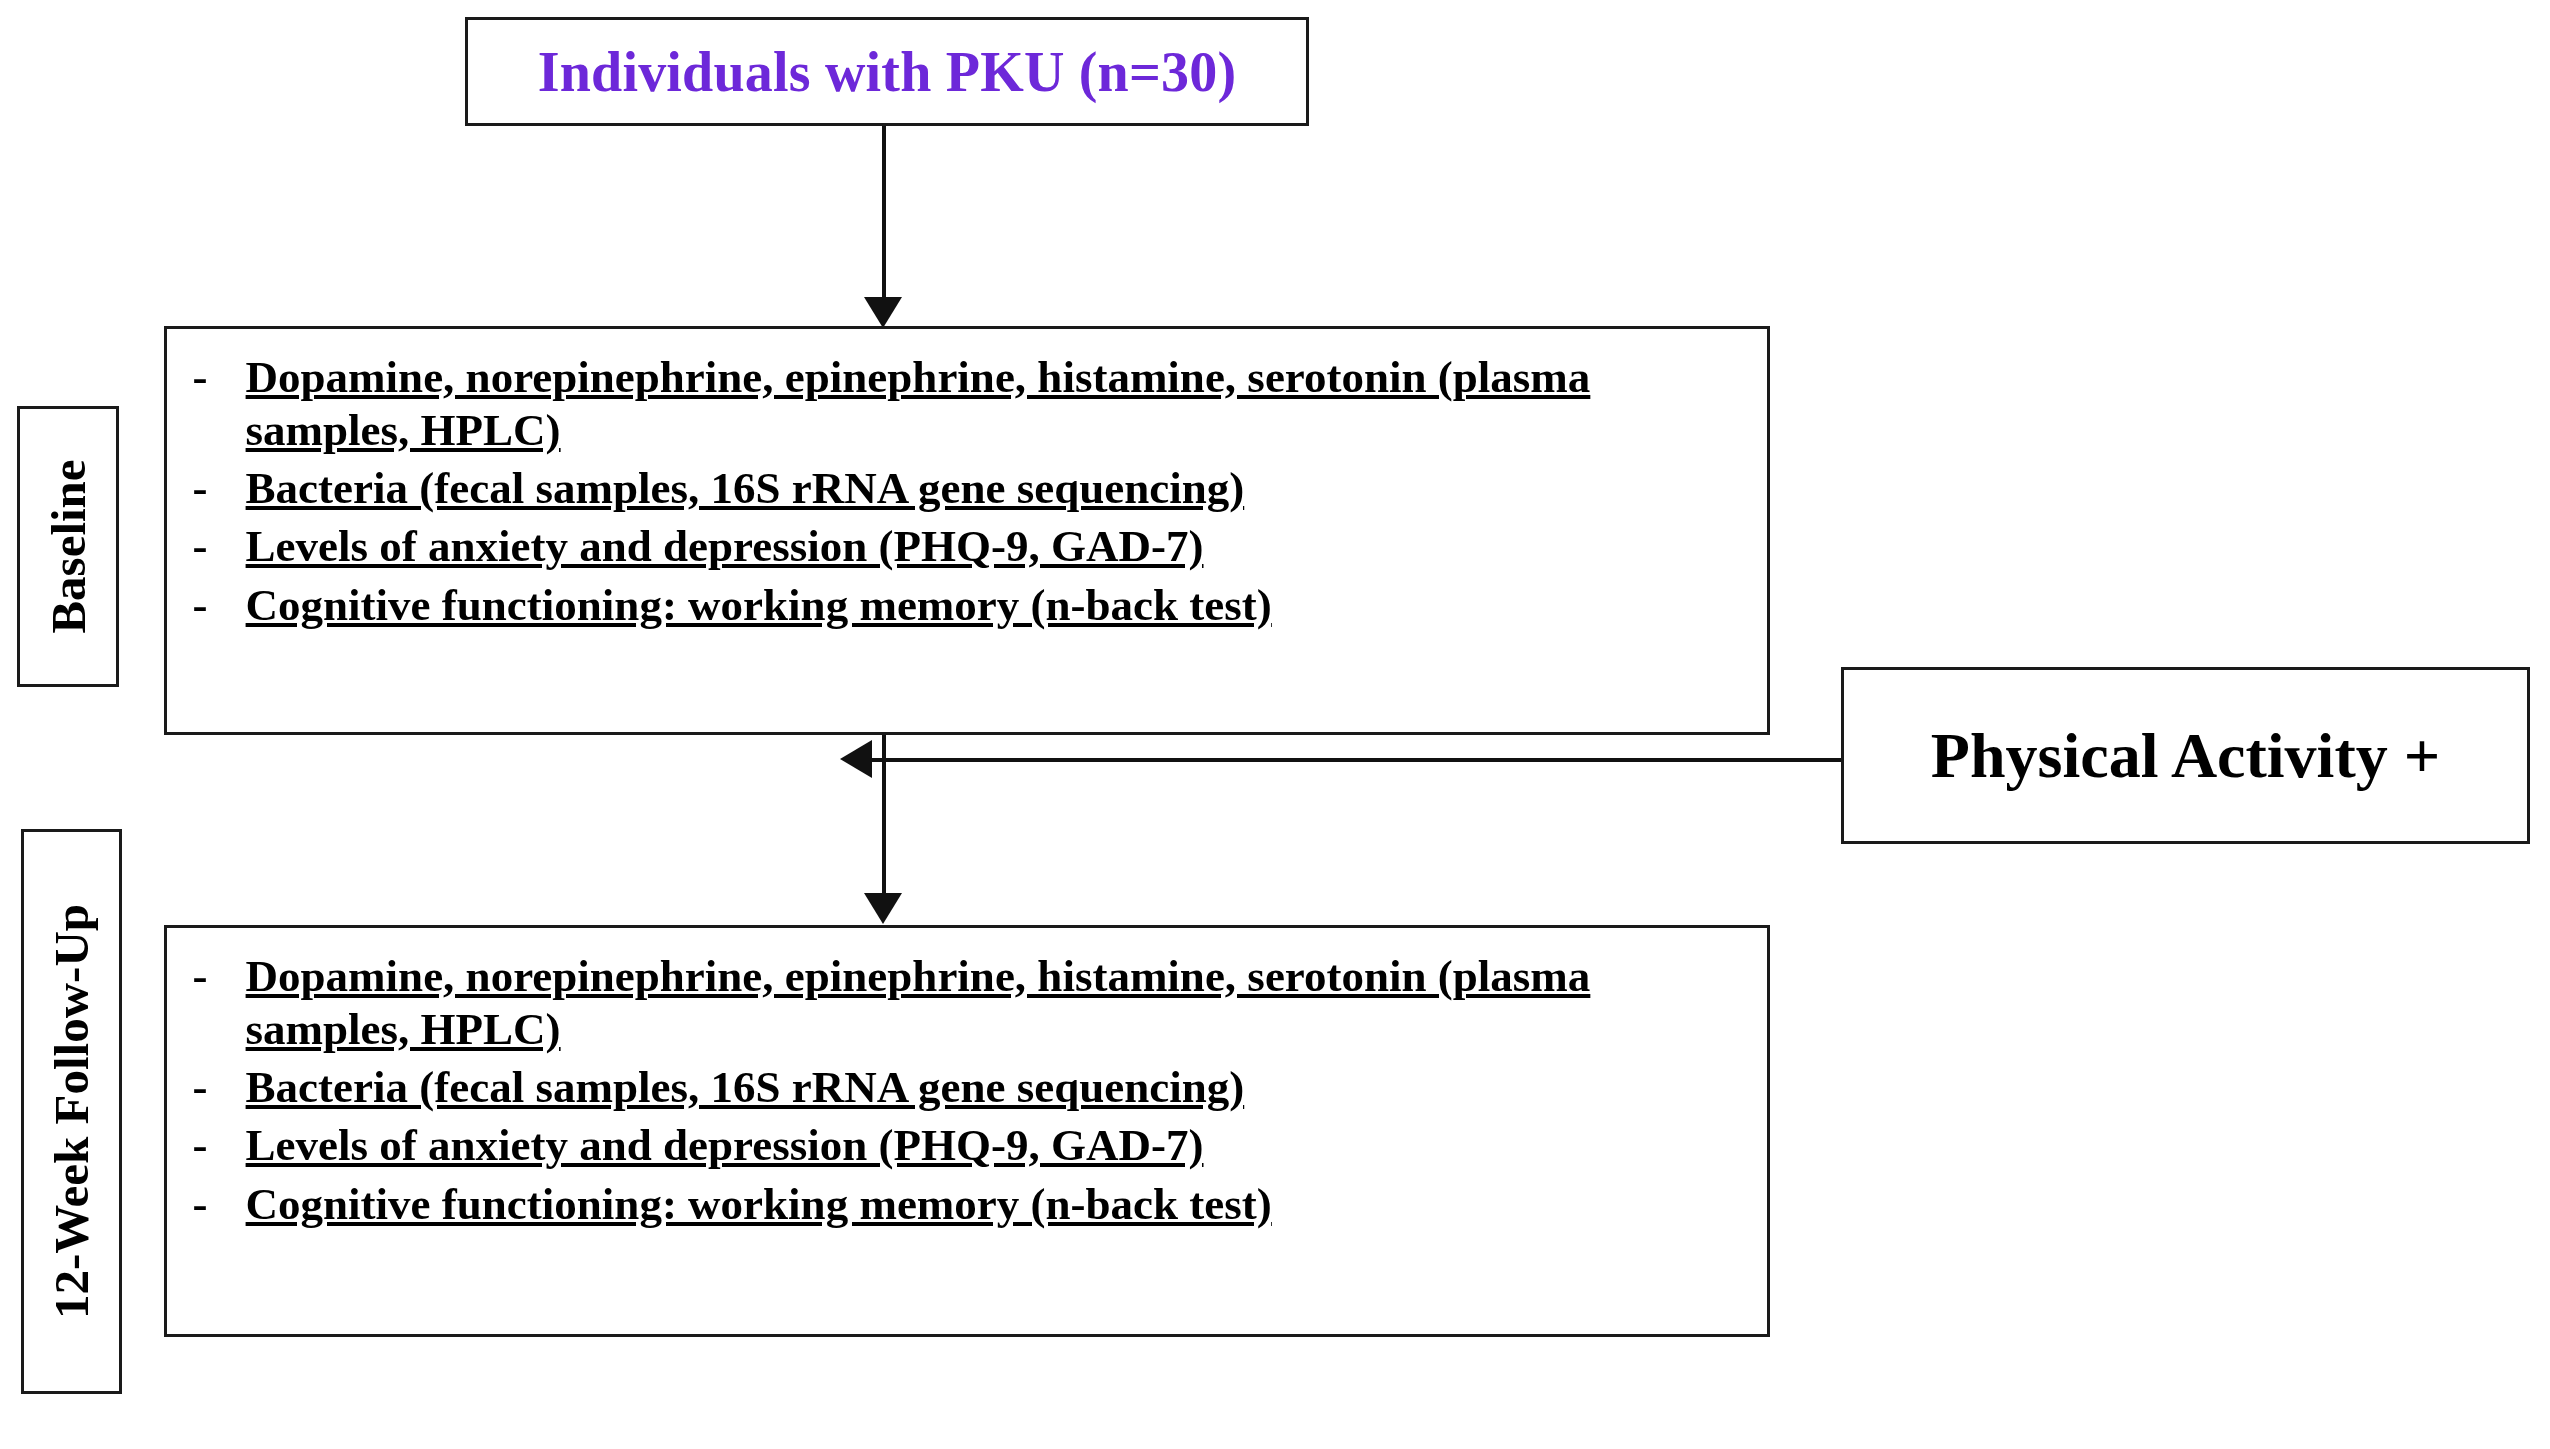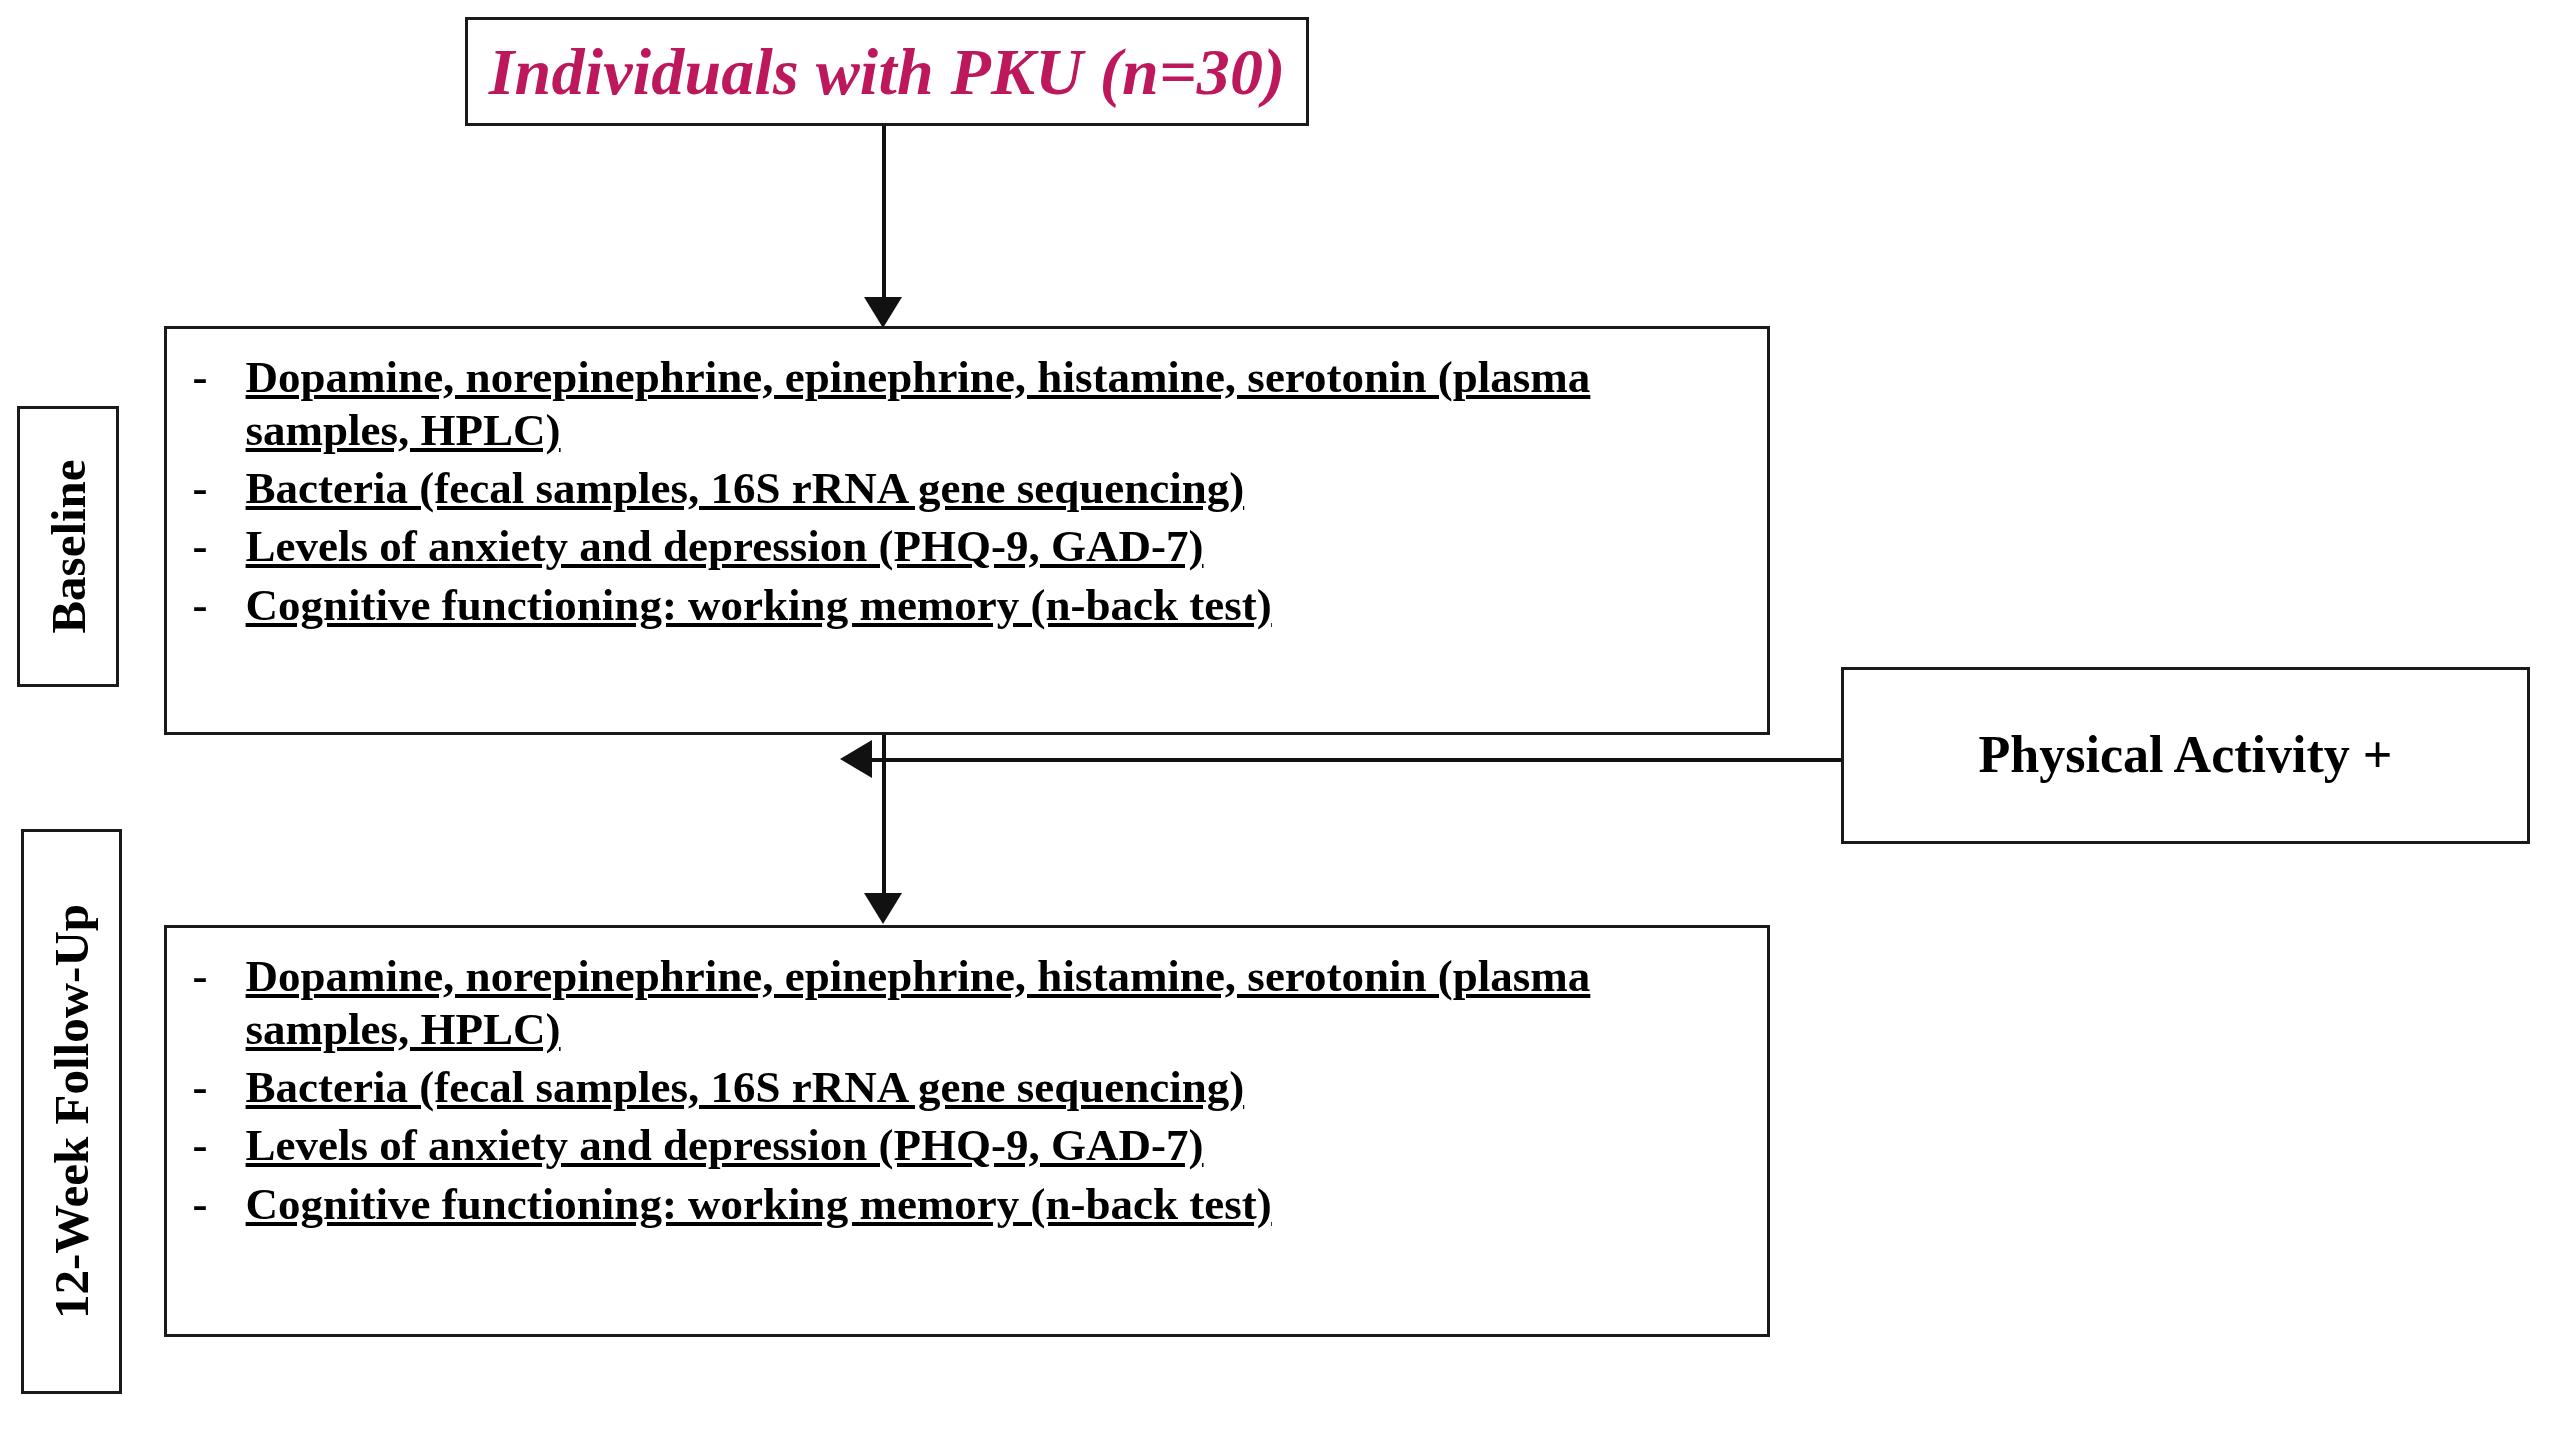--- a/index.html
+++ b/index.html
@@ -30,26 +30,25 @@
     left: 465px;
     top: 17px;
     width: 844px;
     height: 109px;
     display: flex;
     align-items: center;
     justify-content: center;
   }
   #top-box .title {
     font-weight: bold;
-    font-size: 66px;
+    font-size: 56px;
     line-height: 1;
     letter-spacing: 0.2px;
-    color: #be185d;
+    color: #6d28d9;
     white-space: nowrap;
-    font-style: italic;
   }
 
   
   .stage-label {
     position: absolute;
     box-sizing: border-box;
     border: 3.4px solid #1a1a1a;
     background: #ffffff;
     display: flex;
     align-items: center;
@@ -132,21 +131,21 @@
     width: 689px;
     height: 177px;
     border-width: 3.4px;
     display: flex;
     flex-direction: column;
     align-items: center;
     justify-content: center;
   }
   #intervention-box .iline {
     font-weight: bold;
-    font-size: 52px;
+    font-size: 64px;
     line-height: 1.12;
     color: #000000;
     white-space: nowrap;
     text-align: center;
   }
 
   
   .vline {
     position: absolute;
     width: 4.3px;

